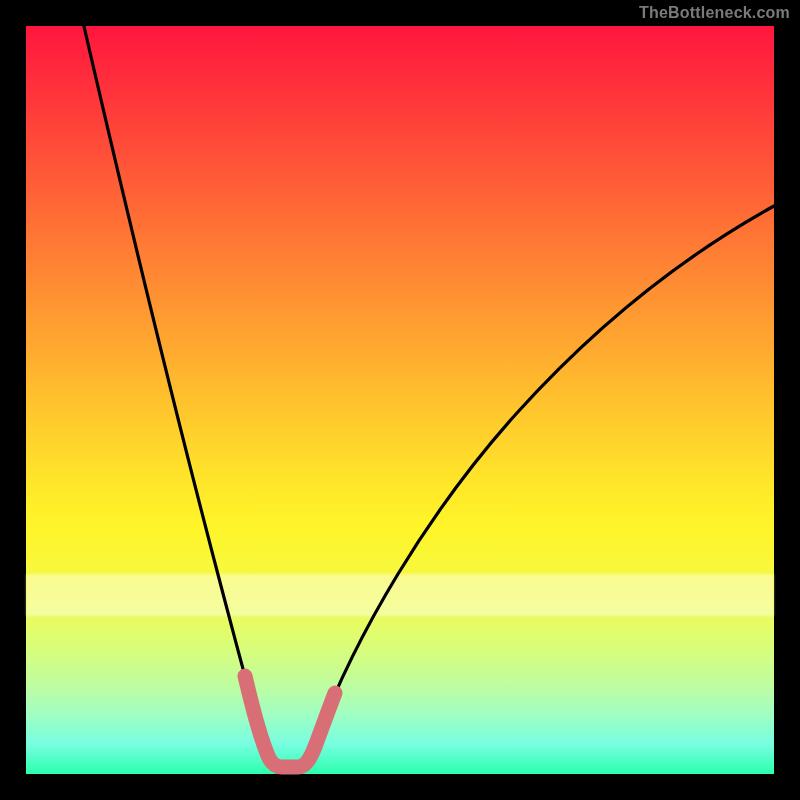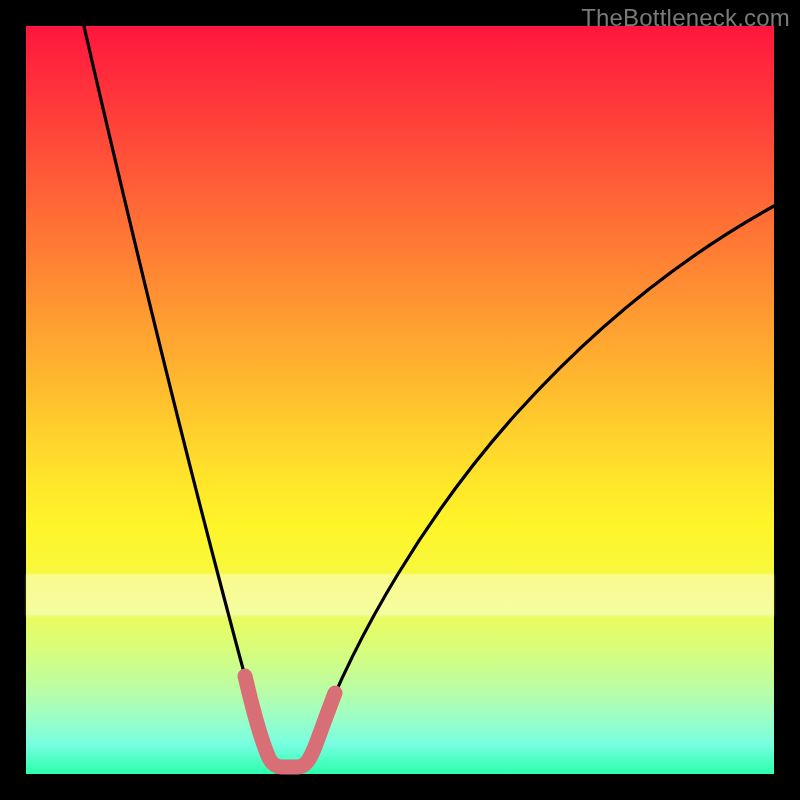--- a/index.html
+++ b/index.html
@@ -54,22 +54,22 @@
     top: 0;
     width: 748px;
     height: 748px;
     overflow: visible;
   }
   .watermark {
     position: absolute;
     top: 4px;
     right: 10px;
     color: #7a7a7a;
-    font-size: 24px;
-    font-weight: 400;
+    font-size: 16px;
+    font-weight: 700;
     letter-spacing: 0.2px;
   }
 </style>
 </head>
 <body>
 
 <div class="frame">
   <div class="whiteband"></div>
 
   <svg class="curve" viewBox="0 0 748 748">

